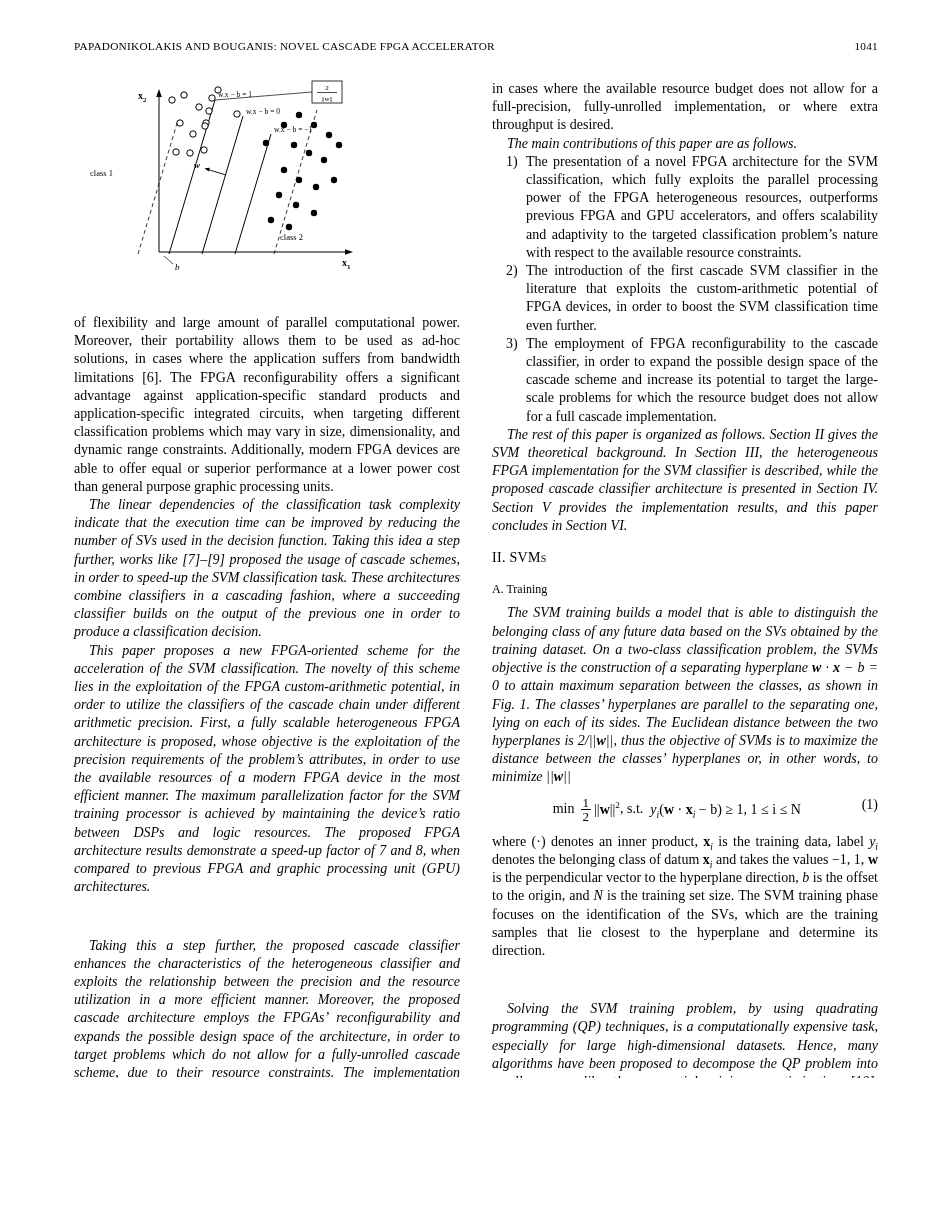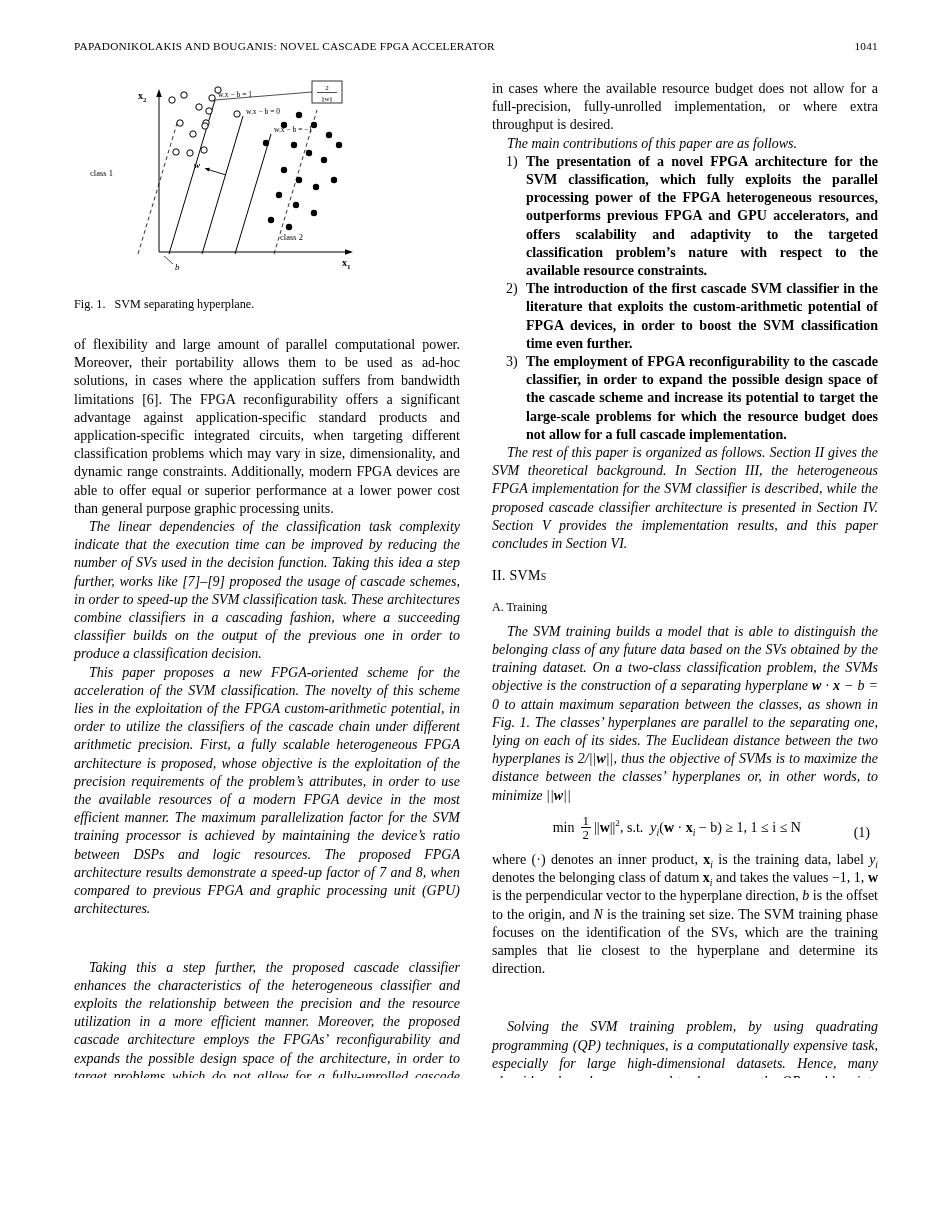--- a/index.html
+++ b/index.html
@@ -11,24 +11,24 @@
   .col p{margin:0;}
   p.indent{text-indent:15px;font-style:italic;}
   p.stretch-last{text-align-last:justify;margin-top:40px;}
   .fig-block{margin:0 0 24px 0;}
   .fig-svg{display:block;}
   .fig-svg text{font-family:"Liberation Serif","DejaVu Serif",serif;}
   .fig-caption{font-size:12.2px;line-height:15px;margin-top:7px;text-align:left;}
   .cap-tag{margin-right:9px;}
   .contrib-item{display:flex;}
   .contrib-num{flex:none;width:20px;margin-left:14px;}
-  .contrib-text{flex:1;text-align:justify;font-weight:bold;}
+  .contrib-text{flex:1;text-align:justify;}
   .section-heading{font-size:14px;font-weight:normal;font-variant:small-caps;text-align:left;margin:14px 0 13px;letter-spacing:0.3px;}
   .subsection-heading{font-size:12px;font-weight:normal;text-align:left;margin:0 0 6px;}
-  .equation{display:flex;align-items:flex-end;margin:9px 8px;}
+  .equation{display:flex;align-items:flex-start;margin:9px 0;}
   .eq-body{flex:1;text-align:center;}
   .eq-op{margin-right:3px;}
   .eq-st{margin-right:7px;}
   .frac{display:inline-block;vertical-align:-0.6em;text-align:center;line-height:1.05;margin:0 3px;font-size:13px;}
   .frac .num{display:block;border-bottom:1px solid #000;padding:0 2px;}
   .frac .den{display:block;}
   sub,sup{line-height:0;}
   sub{font-size:0.68em;}
   sup{font-size:0.66em;}
   .smallsup{font-size:0.62em;letter-spacing:0.3px;}
@@ -122,21 +122,20 @@
               <circle cx="197" cy="140" r="3.2"></circle>
               <circle cx="215" cy="147" r="3.2"></circle>
           </g>
 
           <text x="16" y="96" font-size="8.5">class 1</text>
           <text x="206" y="160" font-size="8.5">class 2</text>
 
           <line x1="90" y1="176" x2="99" y2="184" stroke="#000" stroke-width="0.7"></line>
           <text x="101" y="190" font-size="9" font-style="italic">b</text>
         </svg>
-        <figcaption class="fig-caption"><span class="cap-tag">Fig. 1.</span><span>SVM separating hyperplane.</span></figcaption>
       </figure>
 
       <p class="noindent">of flexibility and large amount of parallel computational power. Moreover, their portability allows them to be used as ad-hoc solutions, in cases where the application suffers from bandwidth limitations [6]. The FPGA reconfigurability offers a significant advantage against application-specific standard products and application-specific integrated circuits, when targeting different classification problems which may vary in size, dimensionality, and dynamic range constraints. Additionally, modern FPGA devices are able to offer equal or superior performance at a lower power cost than general purpose graphic processing units.</p>
       <p class="indent">The linear dependencies of the classification task complexity indicate that the execution time can be improved by reducing the number of SVs used in the decision function. Taking this idea a step further, works like [7]–[9] proposed the usage of cascade schemes, in order to speed-up the SVM classification task. These architectures combine classifiers in a cascading fashion, where a succeeding classifier builds on the output of the previous one in order to produce a classification decision.</p>
       <p class="indent">This paper proposes a new FPGA-oriented scheme for the acceleration of the SVM classification. The novelty of this scheme lies in the exploitation of the FPGA custom-arithmetic potential, in order to utilize the classifiers of the cascade chain under different arithmetic precision. First, a fully scalable heterogeneous FPGA architecture is proposed, whose objective is the exploitation of the precision requirements of the problem’s attributes, in order to use the available resources of a modern FPGA device in the most efficient manner. The maximum parallelization factor for the SVM training processor is achieved by maintaining the device’s ratio between DSPs and logic resources. The proposed FPGA architecture results demonstrate a speed-up factor of 7 and 8, when compared to previous FPGA and graphic processing unit (GPU) architectures.</p>
       <p class="indent stretch-last">Taking this a step further, the proposed cascade classifier enhances the characteristics of the heterogeneous classifier and exploits the relationship between the precision and the resource utilization in a more efficient manner. Moreover, the proposed cascade architecture employs the FPGAs’ reconfigurability and expands the possible design space of the architecture, in order to target problems which do not allow for a fully-unrolled cascade scheme, due to their resource constraints. The implementation results show that a significant gain on throughput or resource usage can be obtained,</p>
     </div>
 
     <div class="col">
 

